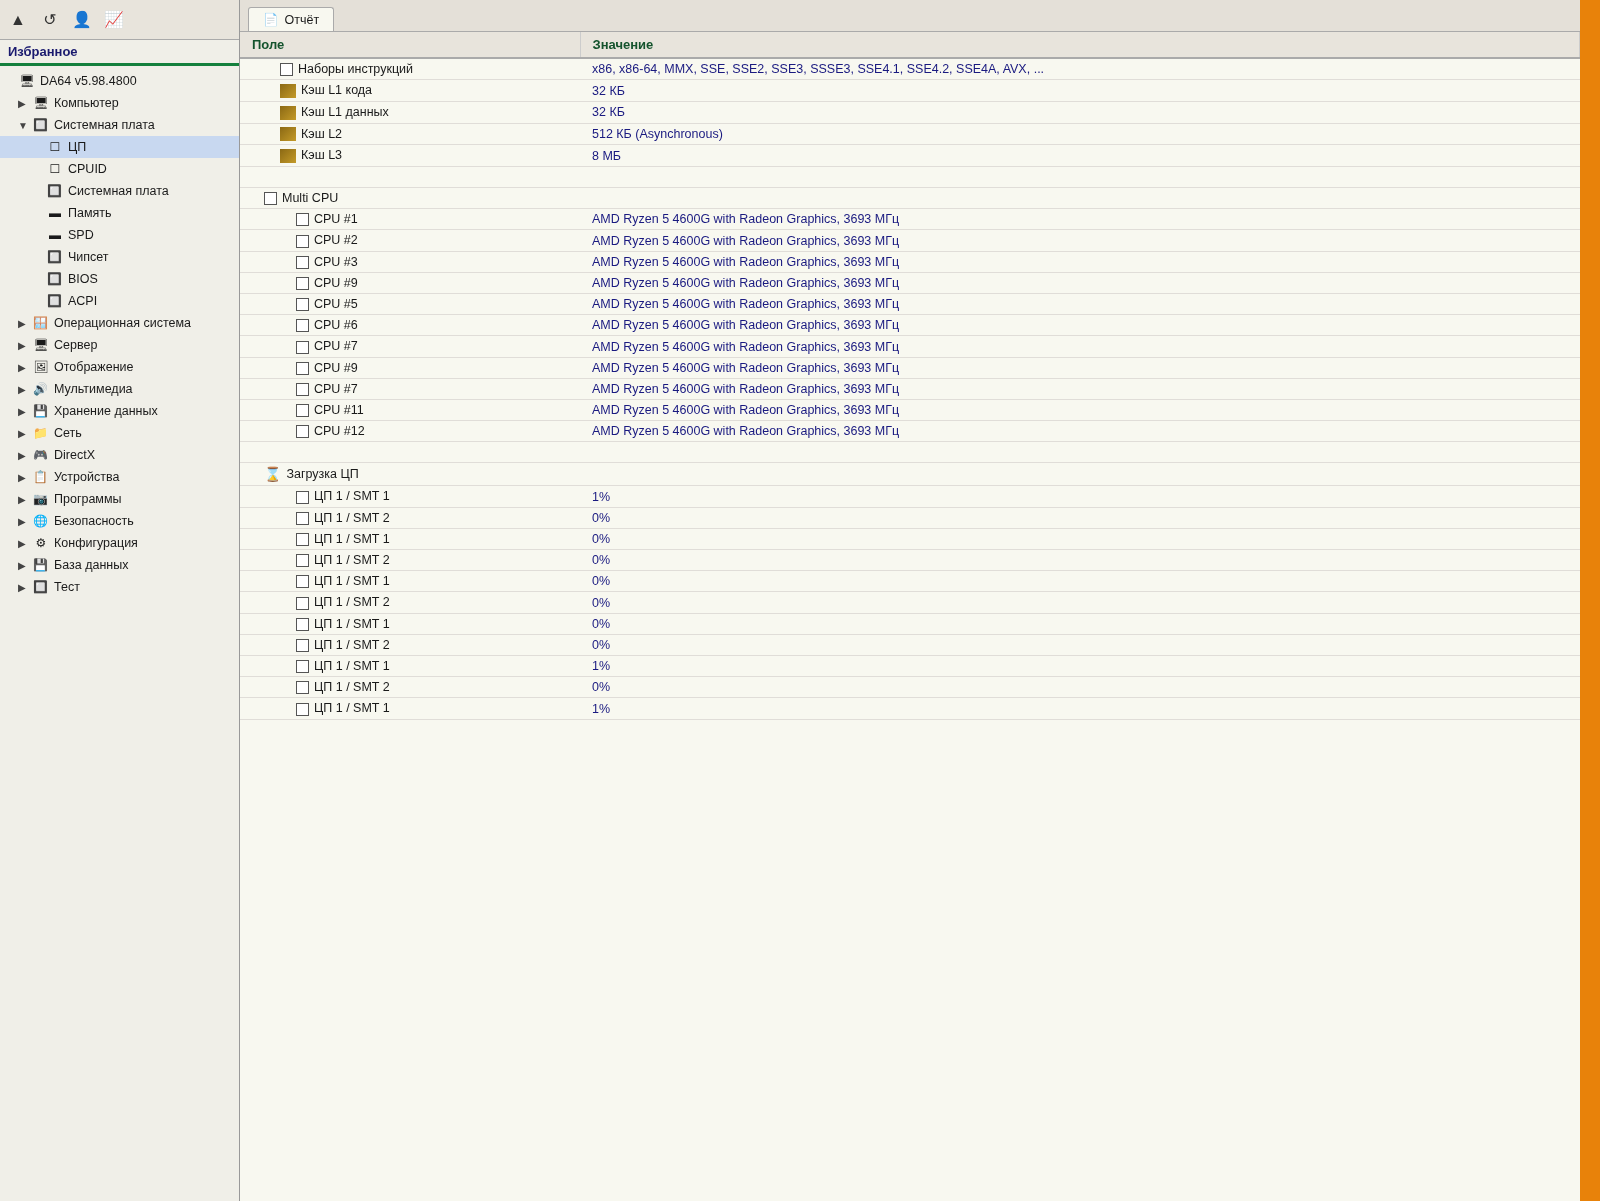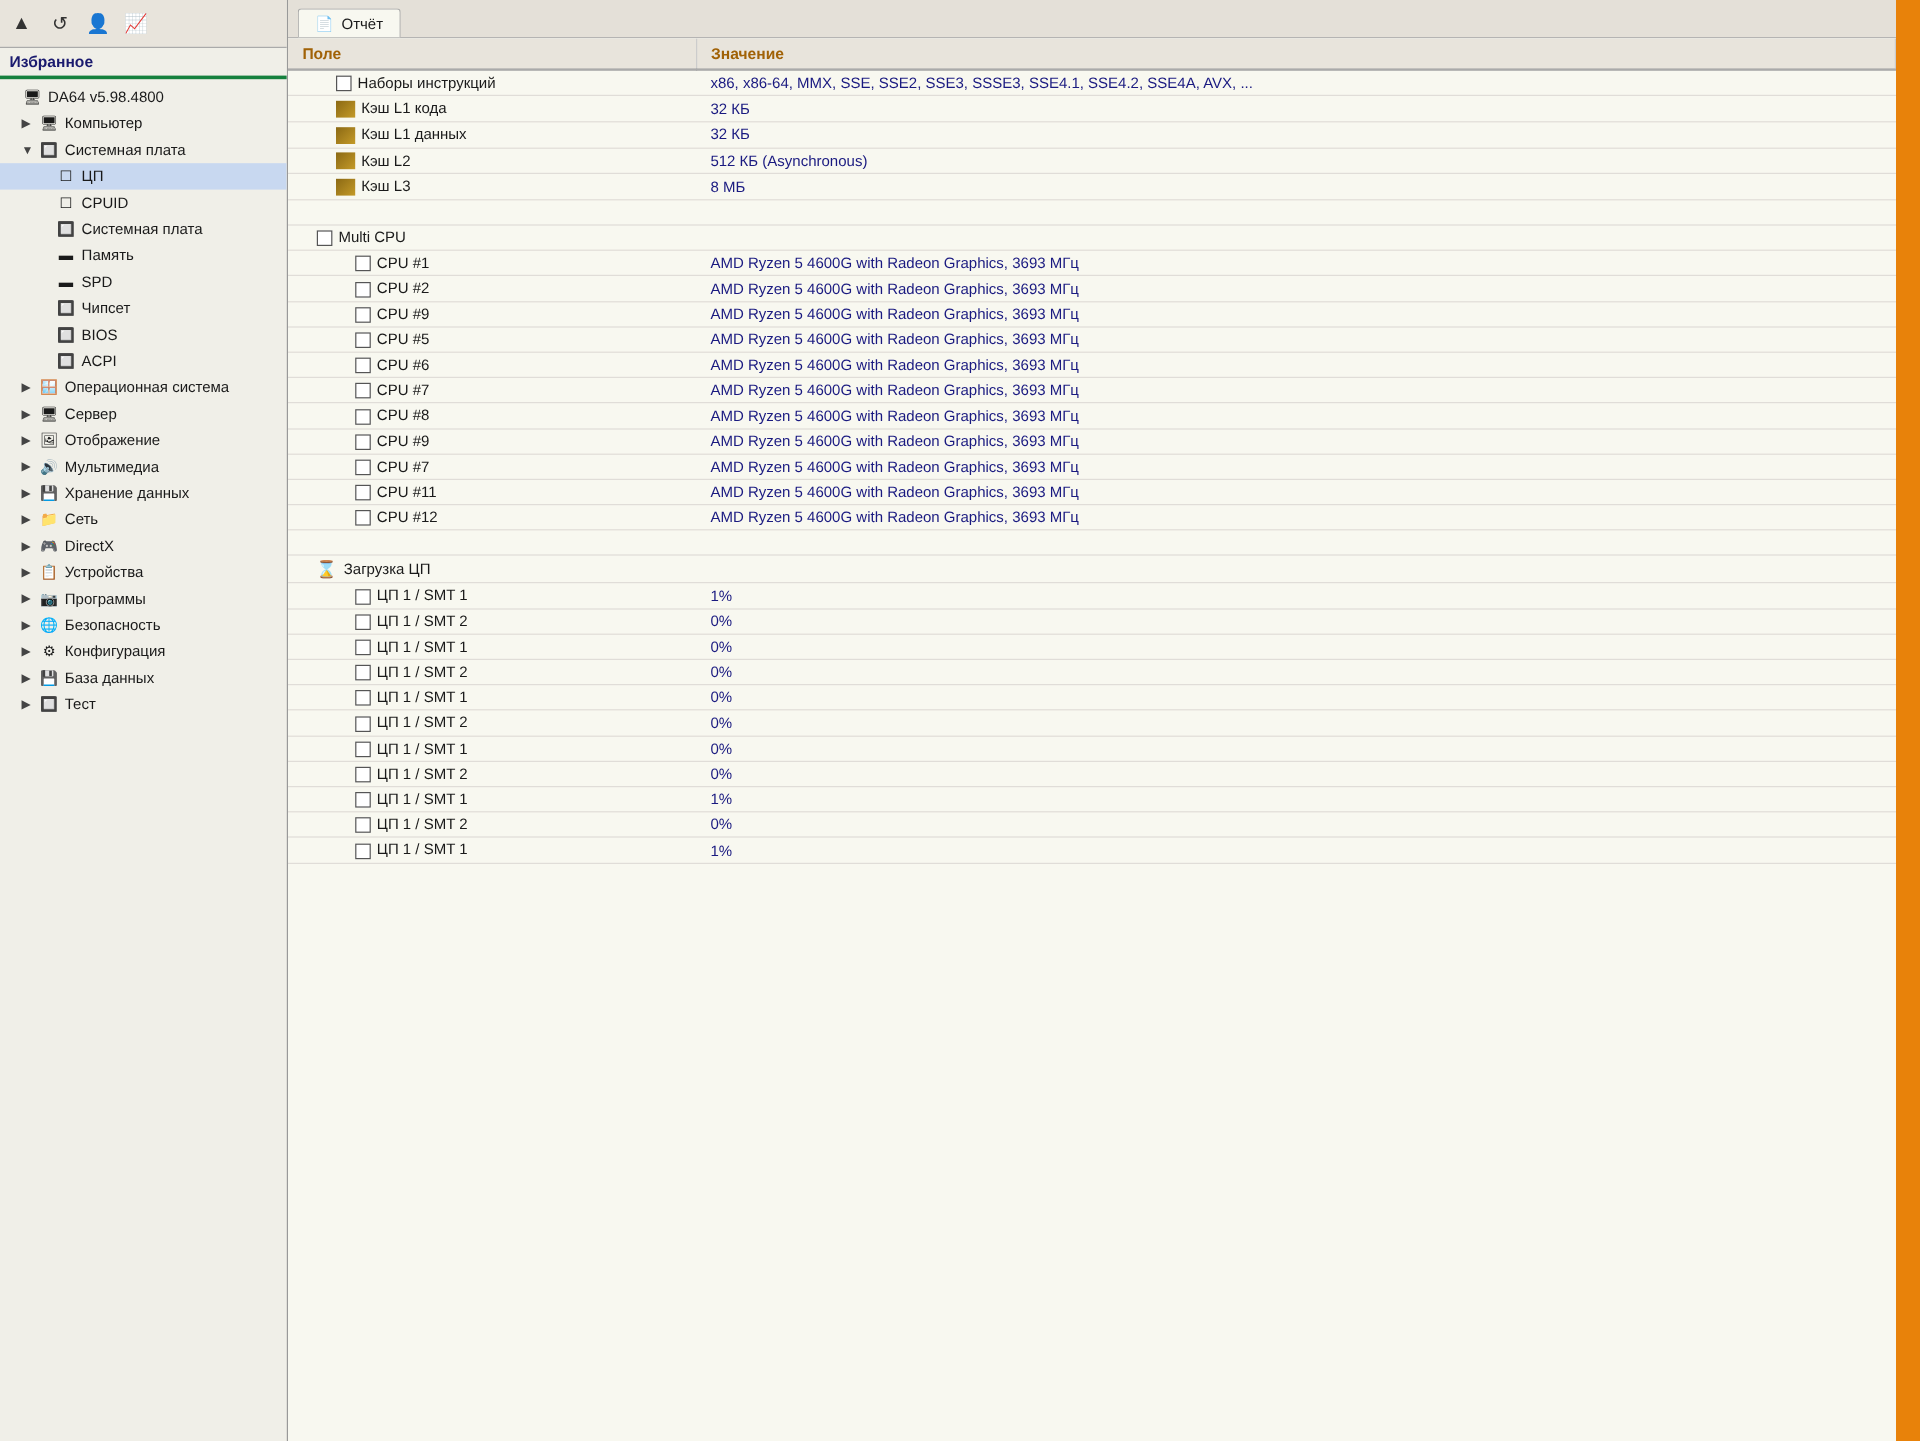--- a/index.html
+++ b/index.html
@@ -138,21 +138,21 @@
     .data-table thead tr {
       background: #e8e4dc;
       border-bottom: 2px solid #aaa;
     }
 
     .data-table thead th {
       padding: 5px 12px;
       text-align: left;
       font-weight: bold;
       font-size: 13px;
-      color: #a16207;
+      color: #14532d;
       border-right: 1px solid #ccc;
     }
 
     .data-table tbody tr {
       border-bottom: 1px solid #e0ddd8;
     }
 
     .data-table tbody td {
       padding: 3px 12px;
       vertical-align: middle;
@@ -392,37 +392,37 @@
           </tr>
           <tr>
             <td class="field-col"><span style="padding-left:44px;"><span style="display:inline-block;width:13px;height:13px;border:1px solid #555;background:white;vertical-align:middle;margin-right:5px;"></span><span>CPU #1</span></span></td>
             <td class="value-col">AMD Ryzen 5 4600G with Radeon Graphics, 3693 МГц</td>
           </tr>
           <tr>
             <td class="field-col"><span style="padding-left:44px;"><span style="display:inline-block;width:13px;height:13px;border:1px solid #555;background:white;vertical-align:middle;margin-right:5px;"></span><span>CPU #2</span></span></td>
             <td class="value-col">AMD Ryzen 5 4600G with Radeon Graphics, 3693 МГц</td>
           </tr>
           <tr>
+            <td class="field-col"><span style="padding-left:44px;"><span style="display:inline-block;width:13px;height:13px;border:1px solid #555;background:white;vertical-align:middle;margin-right:5px;"></span><span>CPU #3</span></span></td>
+            <td class="value-col">AMD Ryzen 5 4600G with Radeon Graphics, 3693 МГц</td>
+          </tr>
+          <tr>
             <td class="field-col"><span style="padding-left:44px;"><span style="display:inline-block;width:13px;height:13px;border:1px solid #555;background:white;vertical-align:middle;margin-right:5px;"></span><span>CPU #9</span></span></td>
             <td class="value-col">AMD Ryzen 5 4600G with Radeon Graphics, 3693 МГц</td>
           </tr>
           <tr>
             <td class="field-col"><span style="padding-left:44px;"><span style="display:inline-block;width:13px;height:13px;border:1px solid #555;background:white;vertical-align:middle;margin-right:5px;"></span><span>CPU #5</span></span></td>
             <td class="value-col">AMD Ryzen 5 4600G with Radeon Graphics, 3693 МГц</td>
           </tr>
           <tr>
             <td class="field-col"><span style="padding-left:44px;"><span style="display:inline-block;width:13px;height:13px;border:1px solid #555;background:white;vertical-align:middle;margin-right:5px;"></span><span>CPU #6</span></span></td>
             <td class="value-col">AMD Ryzen 5 4600G with Radeon Graphics, 3693 МГц</td>
           </tr>
           <tr>
             <td class="field-col"><span style="padding-left:44px;"><span style="display:inline-block;width:13px;height:13px;border:1px solid #555;background:white;vertical-align:middle;margin-right:5px;"></span><span>CPU #7</span></span></td>
-            <td class="value-col">AMD Ryzen 5 4600G with Radeon Graphics, 3693 МГц</td>
-          </tr>
-          <tr>
-            <td class="field-col"><span style="padding-left:44px;"><span style="display:inline-block;width:13px;height:13px;border:1px solid #555;background:white;vertical-align:middle;margin-right:5px;"></span><span>CPU #8</span></span></td>
             <td class="value-col">AMD Ryzen 5 4600G with Radeon Graphics, 3693 МГц</td>
           </tr>
           <tr>
             <td class="field-col"><span style="padding-left:44px;text-align:right;"><span style="display:inline-block;width:13px;height:13px;border:1px solid #555;background:white;vertical-align:middle;margin-right:5px;"></span><span>CPU #9</span></span></td>
             <td class="value-col">AMD Ryzen 5 4600G with Radeon Graphics, 3693 МГц</td>
           </tr>
           <tr>
             <td class="field-col"><span style="padding-left:44px;"><span style="display:inline-block;width:13px;height:13px;border:1px solid #555;background:white;vertical-align:middle;margin-right:5px;"></span><span>CPU #7</span></span></td>
             <td class="value-col">AMD Ryzen 5 4600G with Radeon Graphics, 3693 МГц</td>
           </tr>

